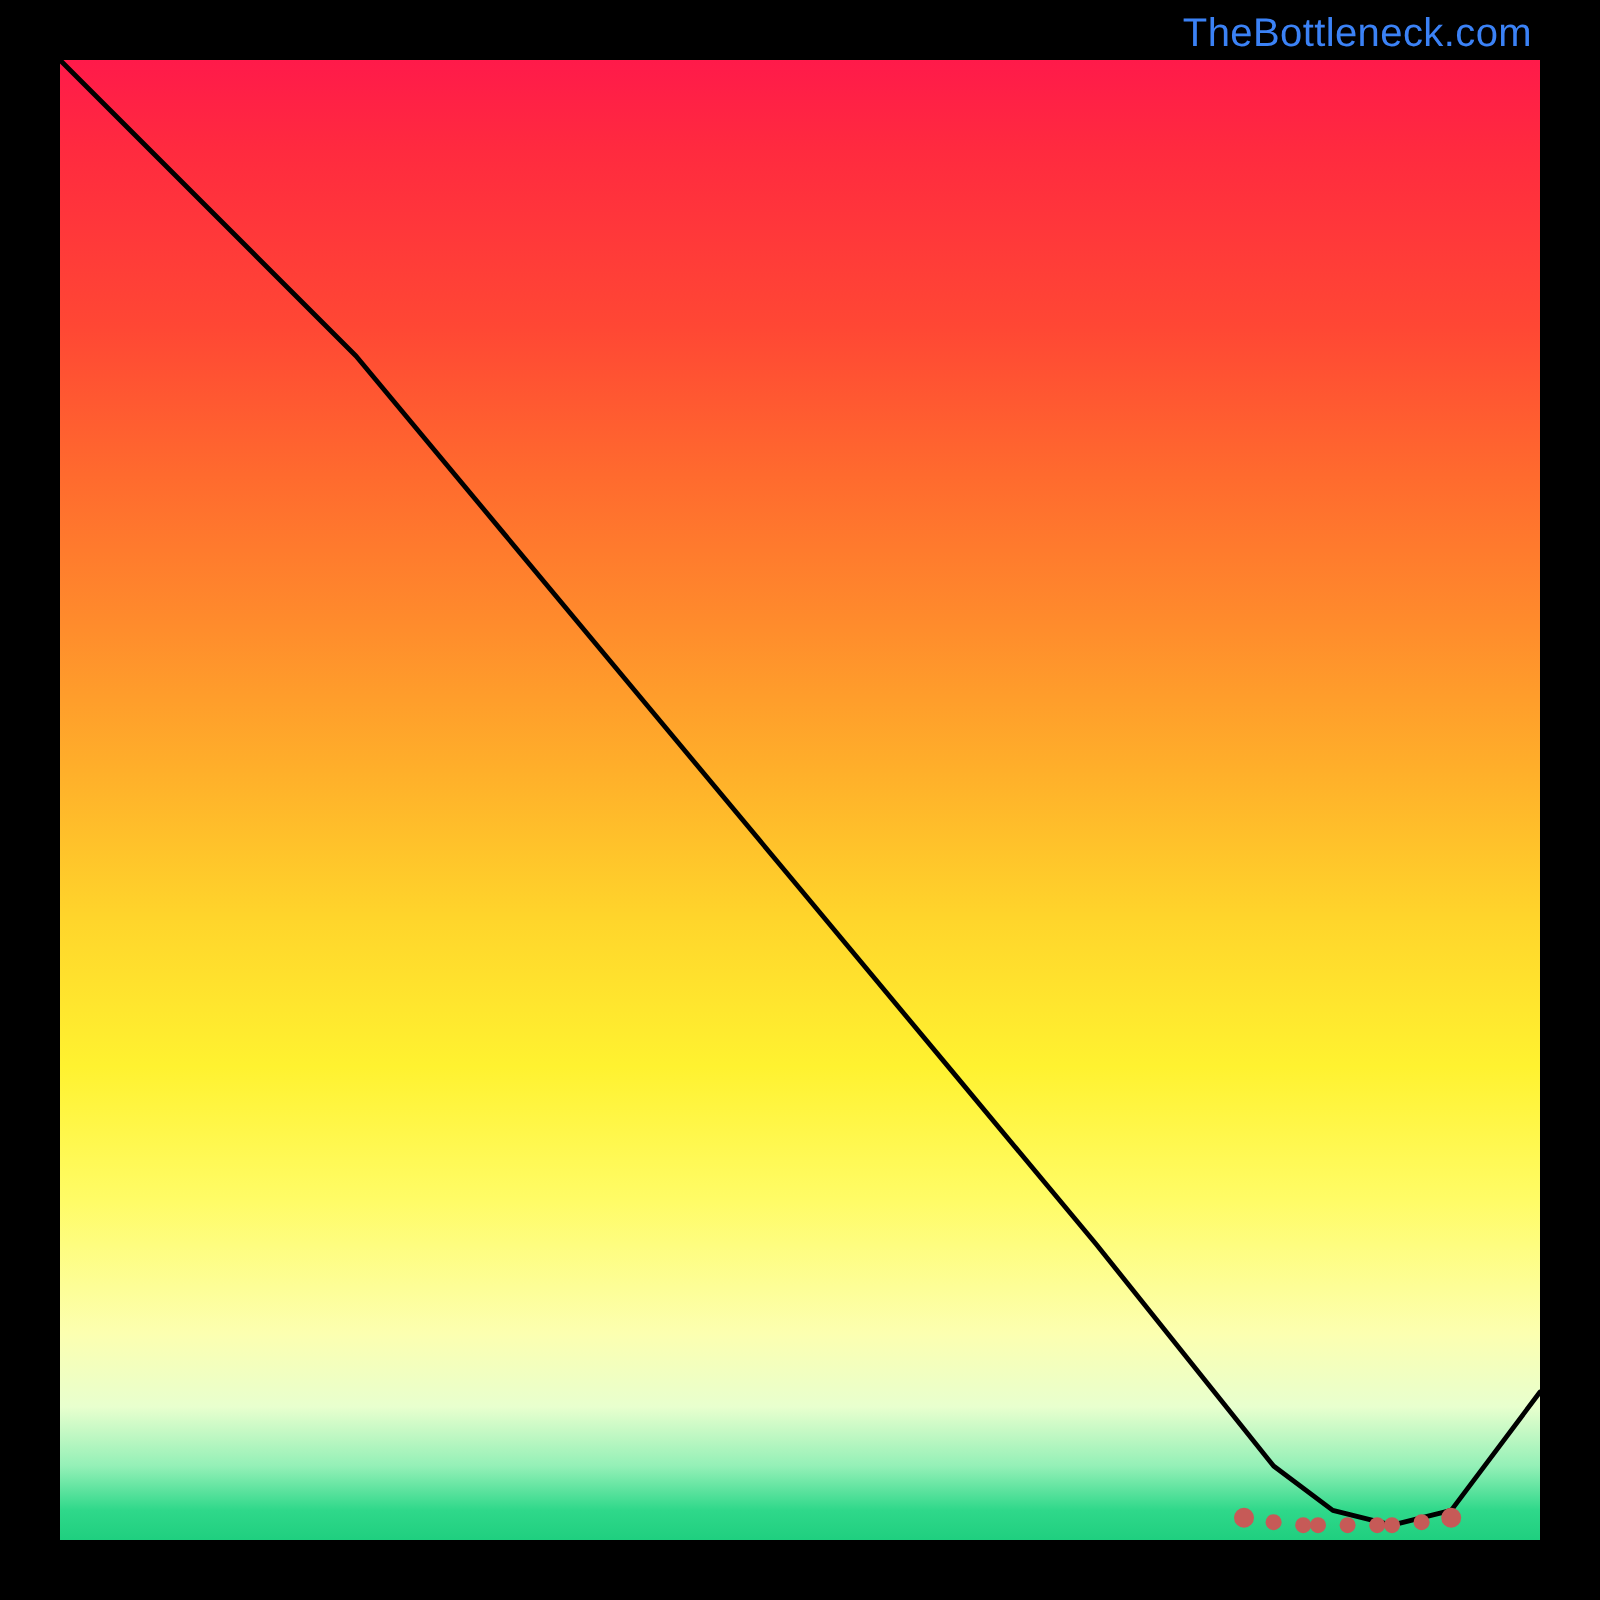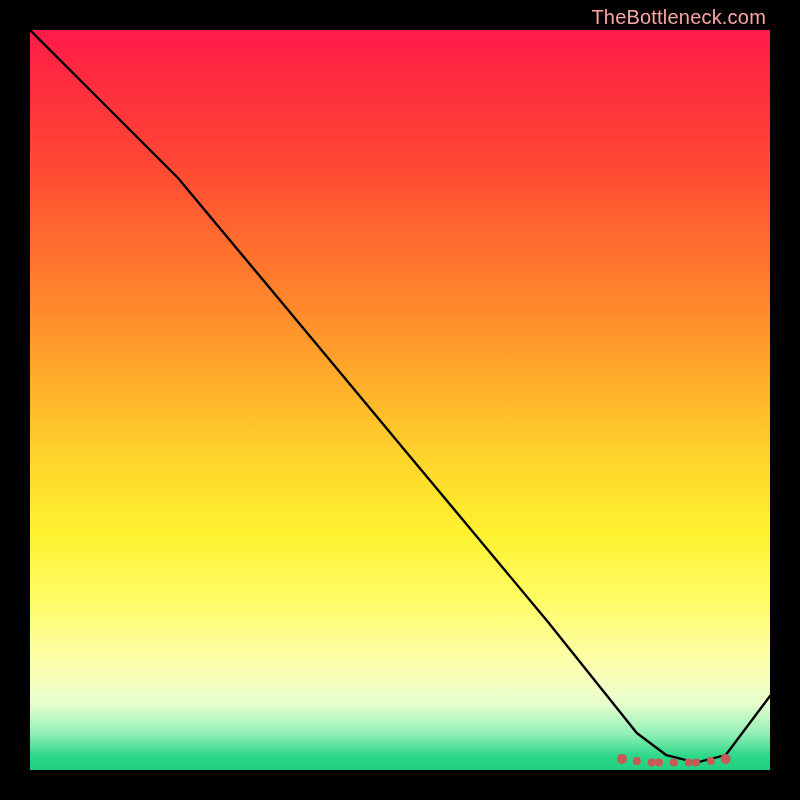--- a/index.html
+++ b/index.html
@@ -38,21 +38,21 @@
       #e8ffce 91%,
       #94f0b7 95%,
       #2fd88a 98%,
       #1fcf7f 100%
     );
   }
   .watermark {
     position: absolute;
     top: 6px;
     right: 34px;
-    color: #fca5a5;
+    color: #3b82f6;
     font-size: 20px;
     font-weight: 500;
     letter-spacing: 0.2px;
   }
   svg.overlay {
     position: absolute;
     left: 0;
     top: 0;
     width: 740px;
     height: 740px;

